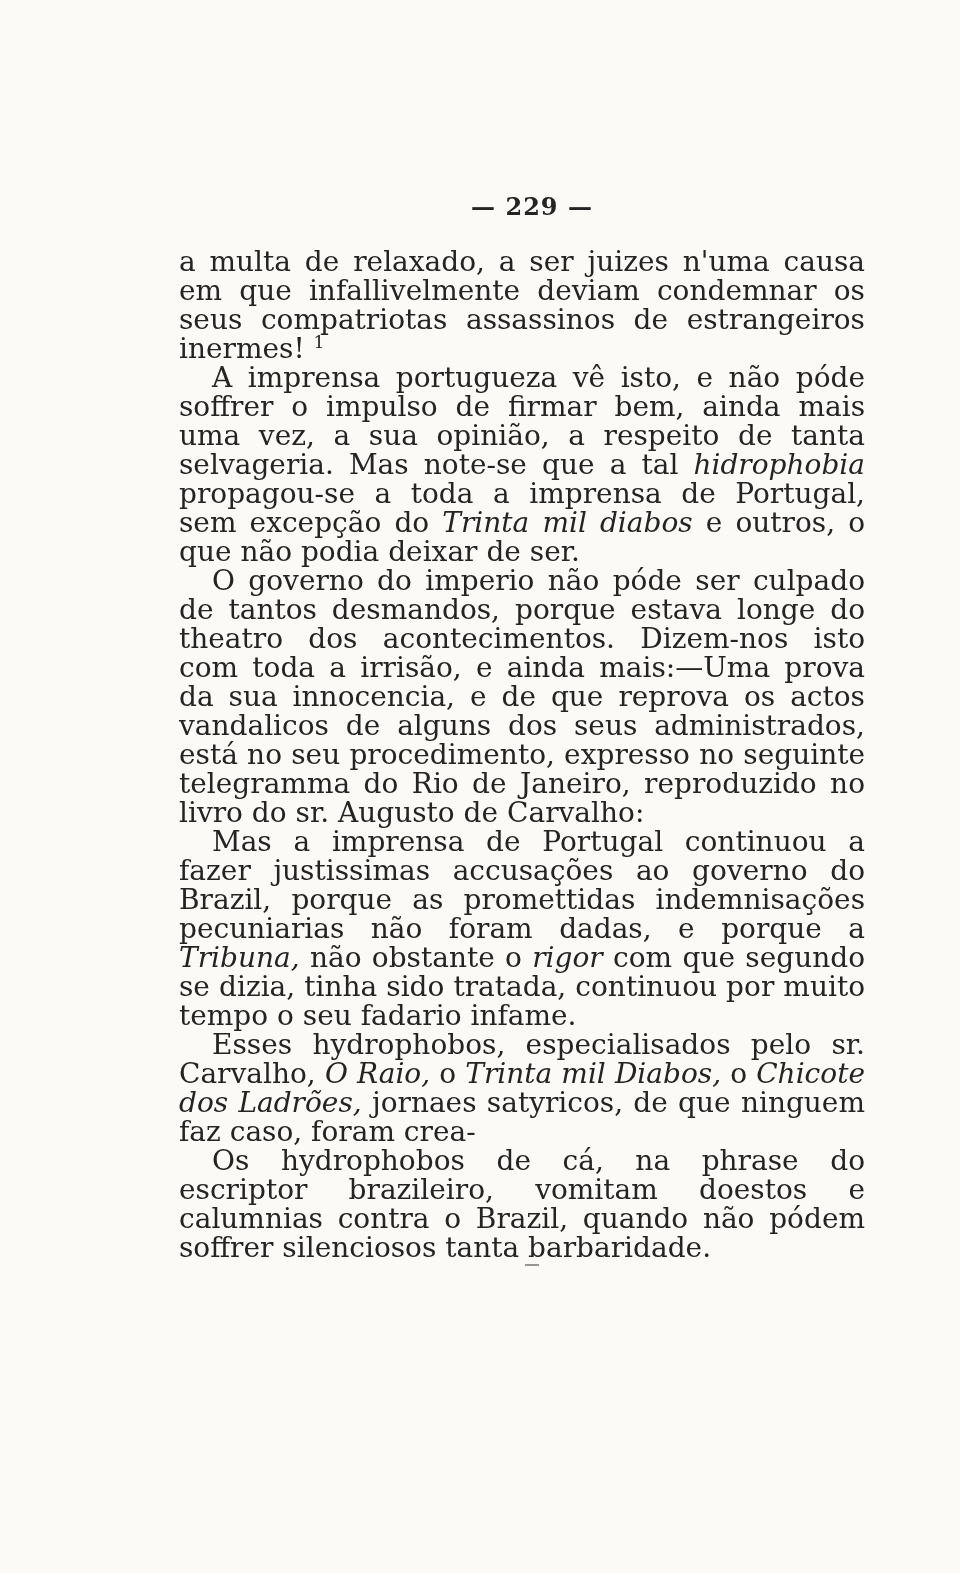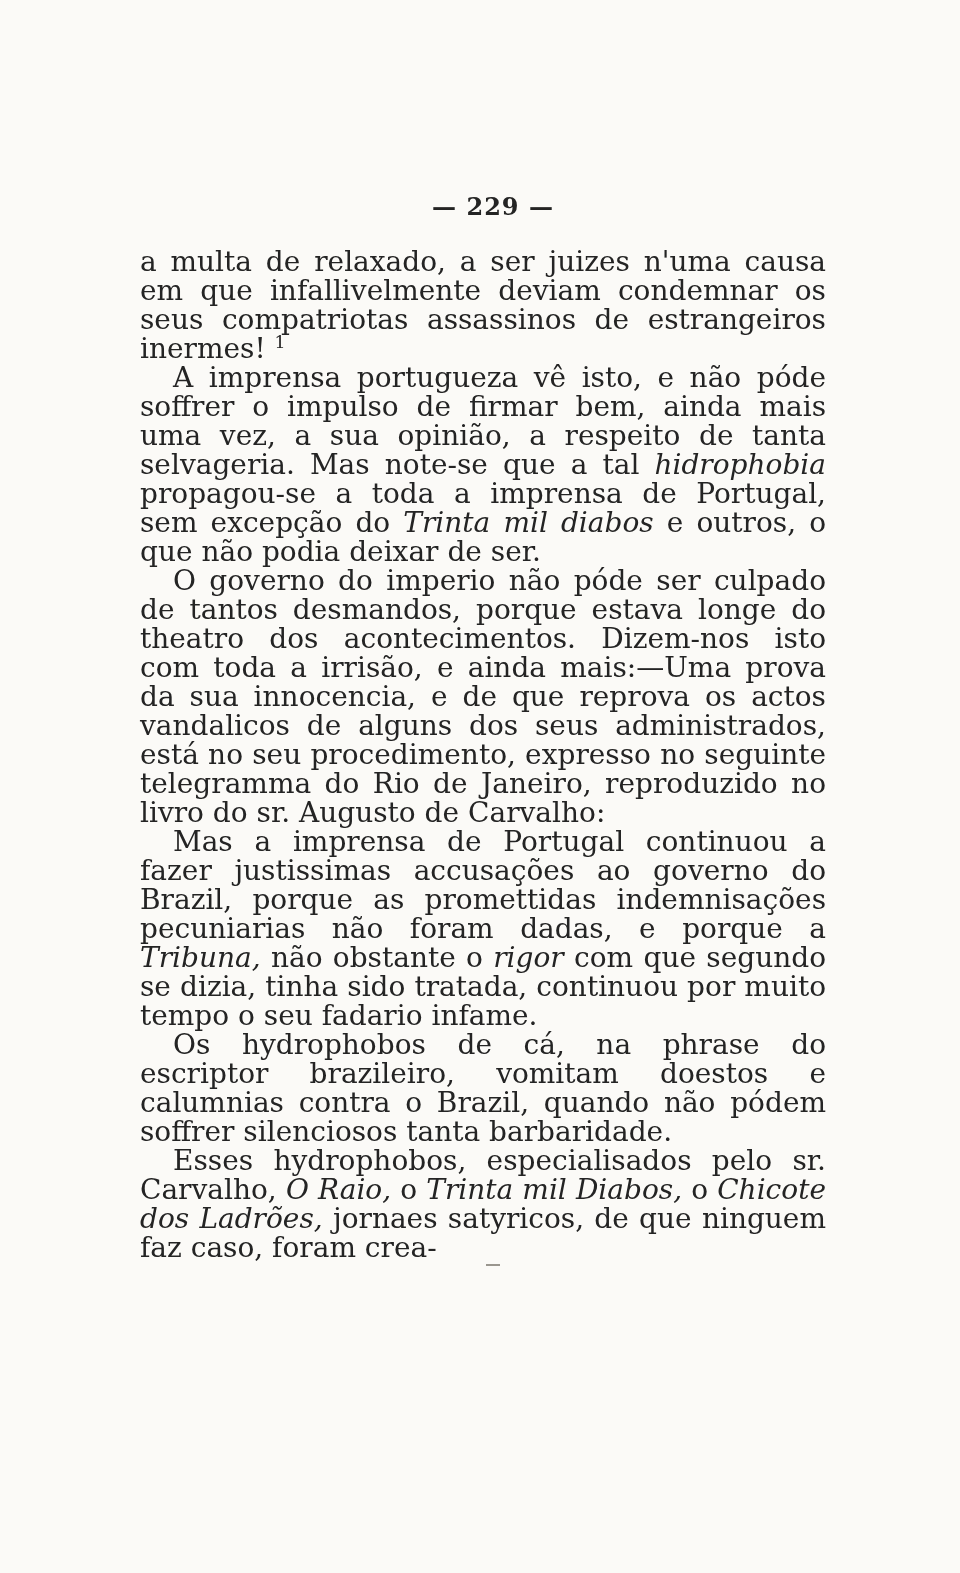--- a/index.html
+++ b/index.html
@@ -9,20 +9,21 @@
     height: 1573px;
     overflow: hidden;
     background: var(--paper, #fbfaf7);
     color: var(--ink, #242424);
     font-family: "DejaVu Serif", "Liberation Serif", serif;
     position: relative;
   }
   .scan {
     position: absolute;
     inset: 0;
+    margin-left: 39px;
   }
   .page-number {
     position: absolute;
     top: 192px;
     left: 150px;
     width: 686px;
     text-align: center;
     font-size: 24px;
     font-weight: bold;
     letter-spacing: 1px;
@@ -68,20 +69,20 @@
 <body>
 
 <div class="scan">
   <div class="page-number">— 229 —</div>
 
   <div class="text-block" id="paragraphs">
       <p class="para"><span>a multa de relaxado, a ser juizes n'uma causa em que infallivelmente deviam condemnar os seus compatriotas assassinos de estrangeiros inermes! </span><sup>1</sup></p>
       <p class="para indent"><span>A imprensa portugueza vê isto, e não póde soffrer o impulso de firmar bem, ainda mais uma vez, a sua opinião, a respeito de tanta selvageria. Mas note-se que a tal </span><span class="it">hidrophobia</span><span> propagou-se a toda a imprensa de Portugal, sem excepção do </span><span class="it">Trinta mil diabos</span><span> e outros, o que não podia deixar de ser.</span></p>
       <p class="para indent"><span>O governo do imperio não póde ser culpado de tantos desmandos, porque estava longe do theatro dos acontecimentos. Dizem-nos isto com toda a irrisão, e ainda mais:—Uma prova da sua innocencia, e de que reprova os actos vandalicos de alguns dos seus administrados, está no seu procedimento, expresso no seguinte telegramma do Rio de Janeiro, reproduzido no livro do sr. Augusto de Carvalho:</span></p>
       <p class="para indent"><span>Mas a imprensa de Portugal continuou a fazer justissimas accusações ao governo do Brazil, porque as promettidas indemnisações pecuniarias não foram dadas, e porque a </span><span class="it">Tribuna,</span><span> não obstante o </span><span class="it">rigor</span><span> com que segundo se dizia, tinha sido tratada, continuou por muito tempo o seu fadario infame.</span></p>
+      <p class="para indent"><span>Esses hydrophobos, especialisados pelo sr. Carvalho, </span><span class="it">O Raio,</span><span> o </span><span class="it">Trinta mil Diabos,</span><span> o </span><span class="it">Chicote dos Ladrões,</span><span> jornaes satyricos, de que ninguem faz caso, foram crea-</span></p>
       <p class="para indent"><span>Os hydrophobos de cá, na phrase do escriptor brazileiro, vomitam doestos e calumnias contra o Brazil, quando não pódem soffrer silenciosos tanta barbaridade.</span></p>
-      <p class="para indent"><span>Esses hydrophobos, especialisados pelo sr. Carvalho, </span><span class="it">O Raio,</span><span> o </span><span class="it">Trinta mil Diabos,</span><span> o </span><span class="it">Chicote dos Ladrões,</span><span> jornaes satyricos, de que ninguem faz caso, foram crea-</span></p>
     </div>
 
   <div class="footnote-area">
     <div class="footnote-sep"></div>
   </div>
 </div>
 
 </body></html>

